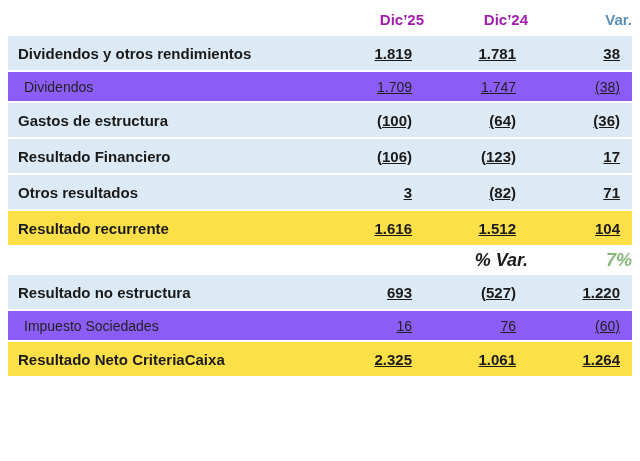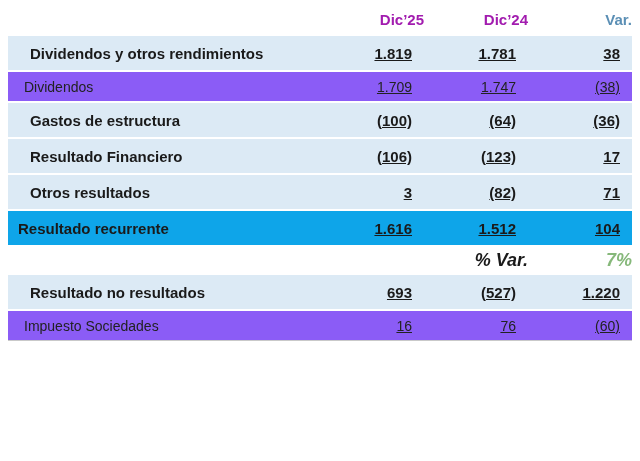--- a/index.html
+++ b/index.html
@@ -66,25 +66,25 @@
 
   
   .band td {
     background: #dceaf5;
     font-weight: bold;
     height: 34px;
     font-size: 15px;
     border-top: 2px solid #ffffff;
     border-bottom: 2px solid #ffffff;
   }
-  .band td.lbl { padding-left: 22px; }
+  .band td.lbl { padding-left: 10px; }
 
   
   .cream td {
-    background: #0ea5e9;
+    background: #fde047;
     font-weight: bold;
     height: 34px;
     font-size: 15px;
     border-top: 2px solid #ffffff;
     border-bottom: 2px solid #ffffff;
   }
   .cream td.lbl { padding-left: 10px; }
 
   
   .plain td {
@@ -188,32 +188,38 @@
       </tr>
 
       <tr class="pctvar">
         <td></td>
         <td></td>
         <td class="dark">% Var.</td>
         <td class="green">7%</td>
       </tr>
 
       <tr class="row band">
-        <td class="lbl">Resultado no resultados</td>
+        <td class="lbl">Resultado no estructura</td>
         <td class="num">693</td>
         <td class="num">(527)</td>
         <td class="num">1.220</td>
       </tr>
 
       <tr class="row plain">
         <td class="lbl">Impuesto Sociedades</td>
         <td class="num">16</td>
         <td class="num">76</td>
         <td class="num">(60)</td>
       </tr>
 
       <tr class="sep">
         <td colspan="4"></td>
       </tr>
 
+      <tr class="row cream">
+        <td class="lbl">Resultado Neto CriteriaCaixa</td>
+        <td class="num">2.325</td>
+        <td class="num">1.061</td>
+        <td class="num">1.264</td>
+      </tr>
     </tbody>
   </table>
 </div>
 
 </body></html>

